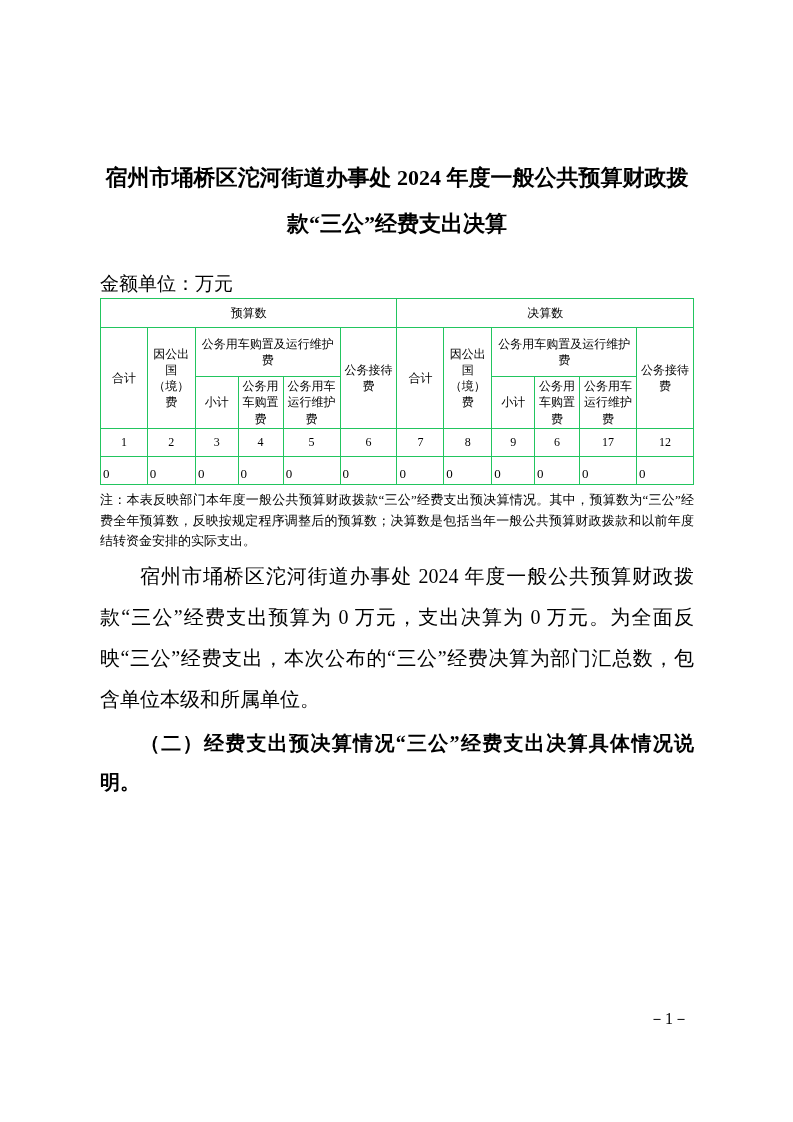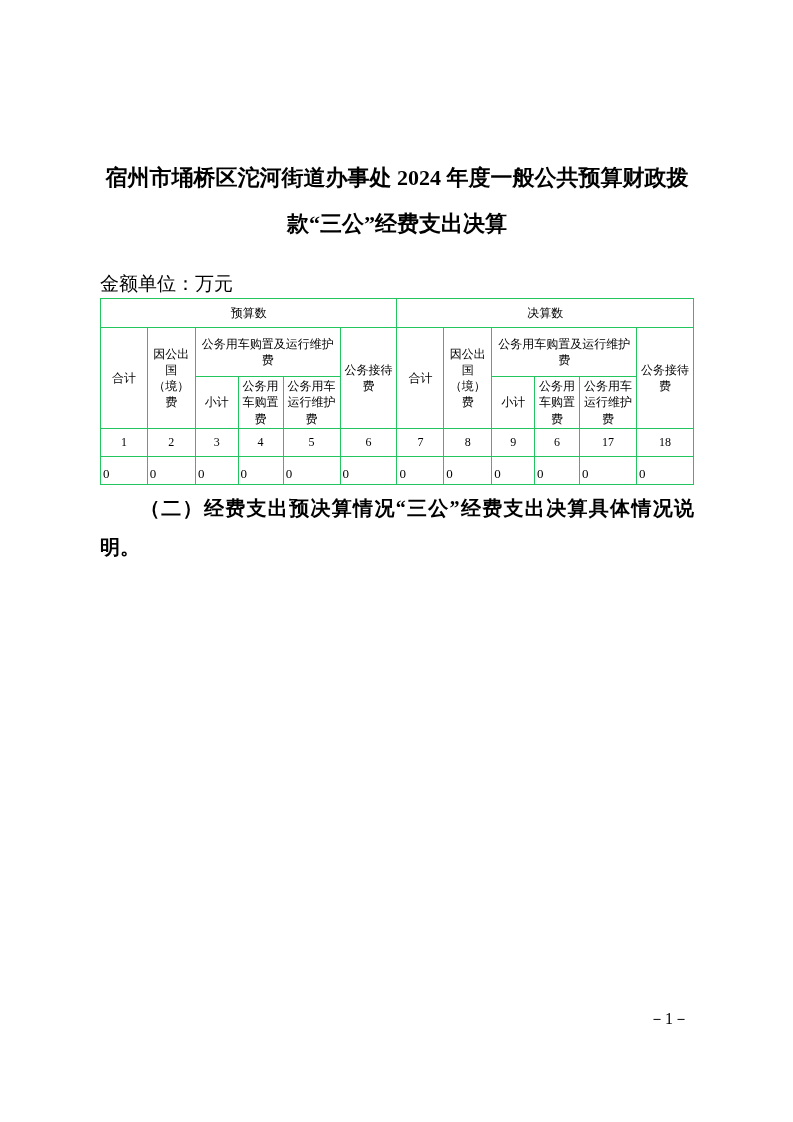--- a/index.html
+++ b/index.html
@@ -153,41 +153,43 @@
           <td class="num-cell">2</td>
           <td class="num-cell">3</td>
           <td class="num-cell">4</td>
           <td class="num-cell">5</td>
           <td class="num-cell">6</td>
           <td class="num-cell">7</td>
           <td class="num-cell">8</td>
           <td class="num-cell">9</td>
           <td class="num-cell">6</td>
           <td class="num-cell">17</td>
-          <td class="num-cell">18</td>
+          <td class="num-cell">12</td>
         </tr>
         <tr>
           <td class="val-cell">0</td>
           <td class="val-cell">0</td>
           <td class="val-cell">0</td>
           <td class="val-cell">0</td>
           <td class="val-cell">0</td>
           <td class="val-cell">0</td>
           <td class="val-cell">0</td>
           <td class="val-cell">0</td>
           <td class="val-cell">0</td>
           <td class="val-cell">0</td>
           <td class="val-cell">0</td>
           <td class="val-cell">0</td>
         </tr>
       </tbody>
     </table>
 
+    <p class="note">注：本表反映部门本年度一般公共预算财政拨款“三公”经费支出预决算情况。其中，预算数为“三公”经费全年预算数，反映按规定程序调整后的预算数；决算数是包括当年一般公共预算财政拨款和以前年度结转资金安排的实际支出。</p>
 
 
 
+    <p class="body-para indent para1">宿州市埇桥区沱河街道办事处 2024 年度一般公共预算财政拨款“三公”经费支出预算为 0 万元，支出决算为 0 万元。为全面反映“三公”经费支出，本次公布的“三公”经费决算为部门汇总数，包含单位本级和所属单位。</p>
 
     <p class="heading indent sub-heading">（二）经费支出预决算情况“三公”经费支出决算具体情况说明。</p>
 
   </div>
 
   <div class="page-number">－1－</div>
 </div>
 
 </body></html>

